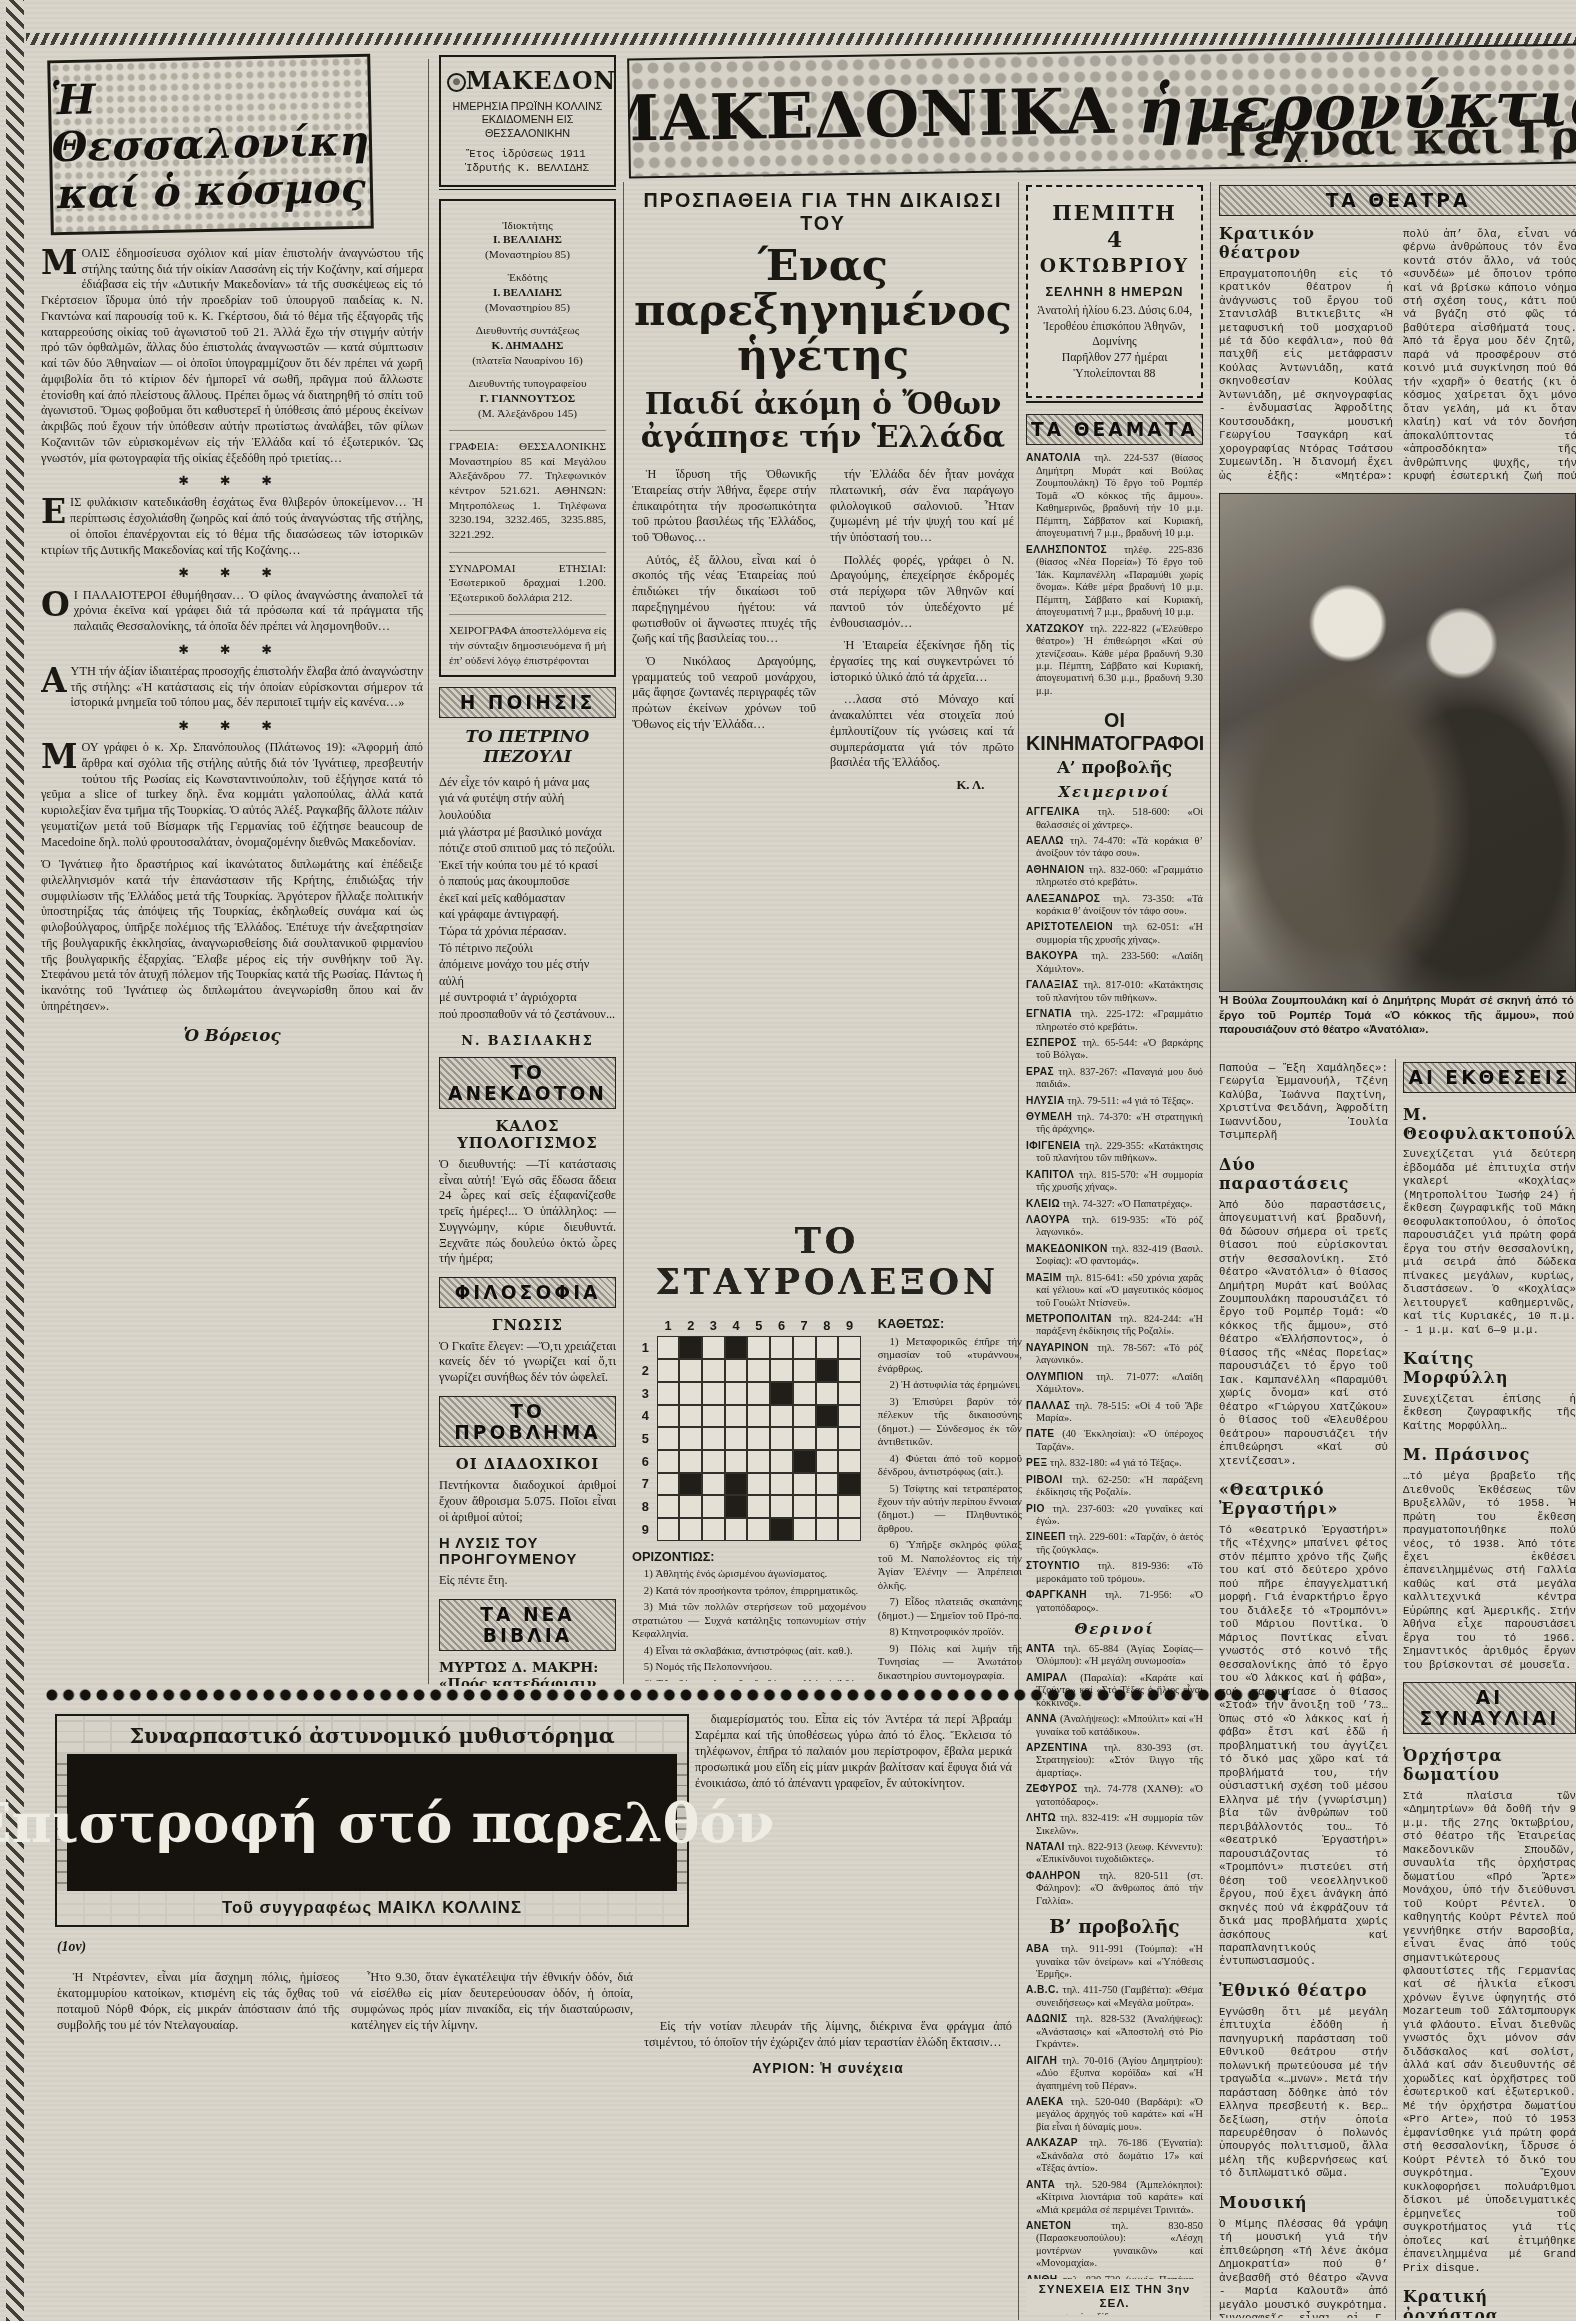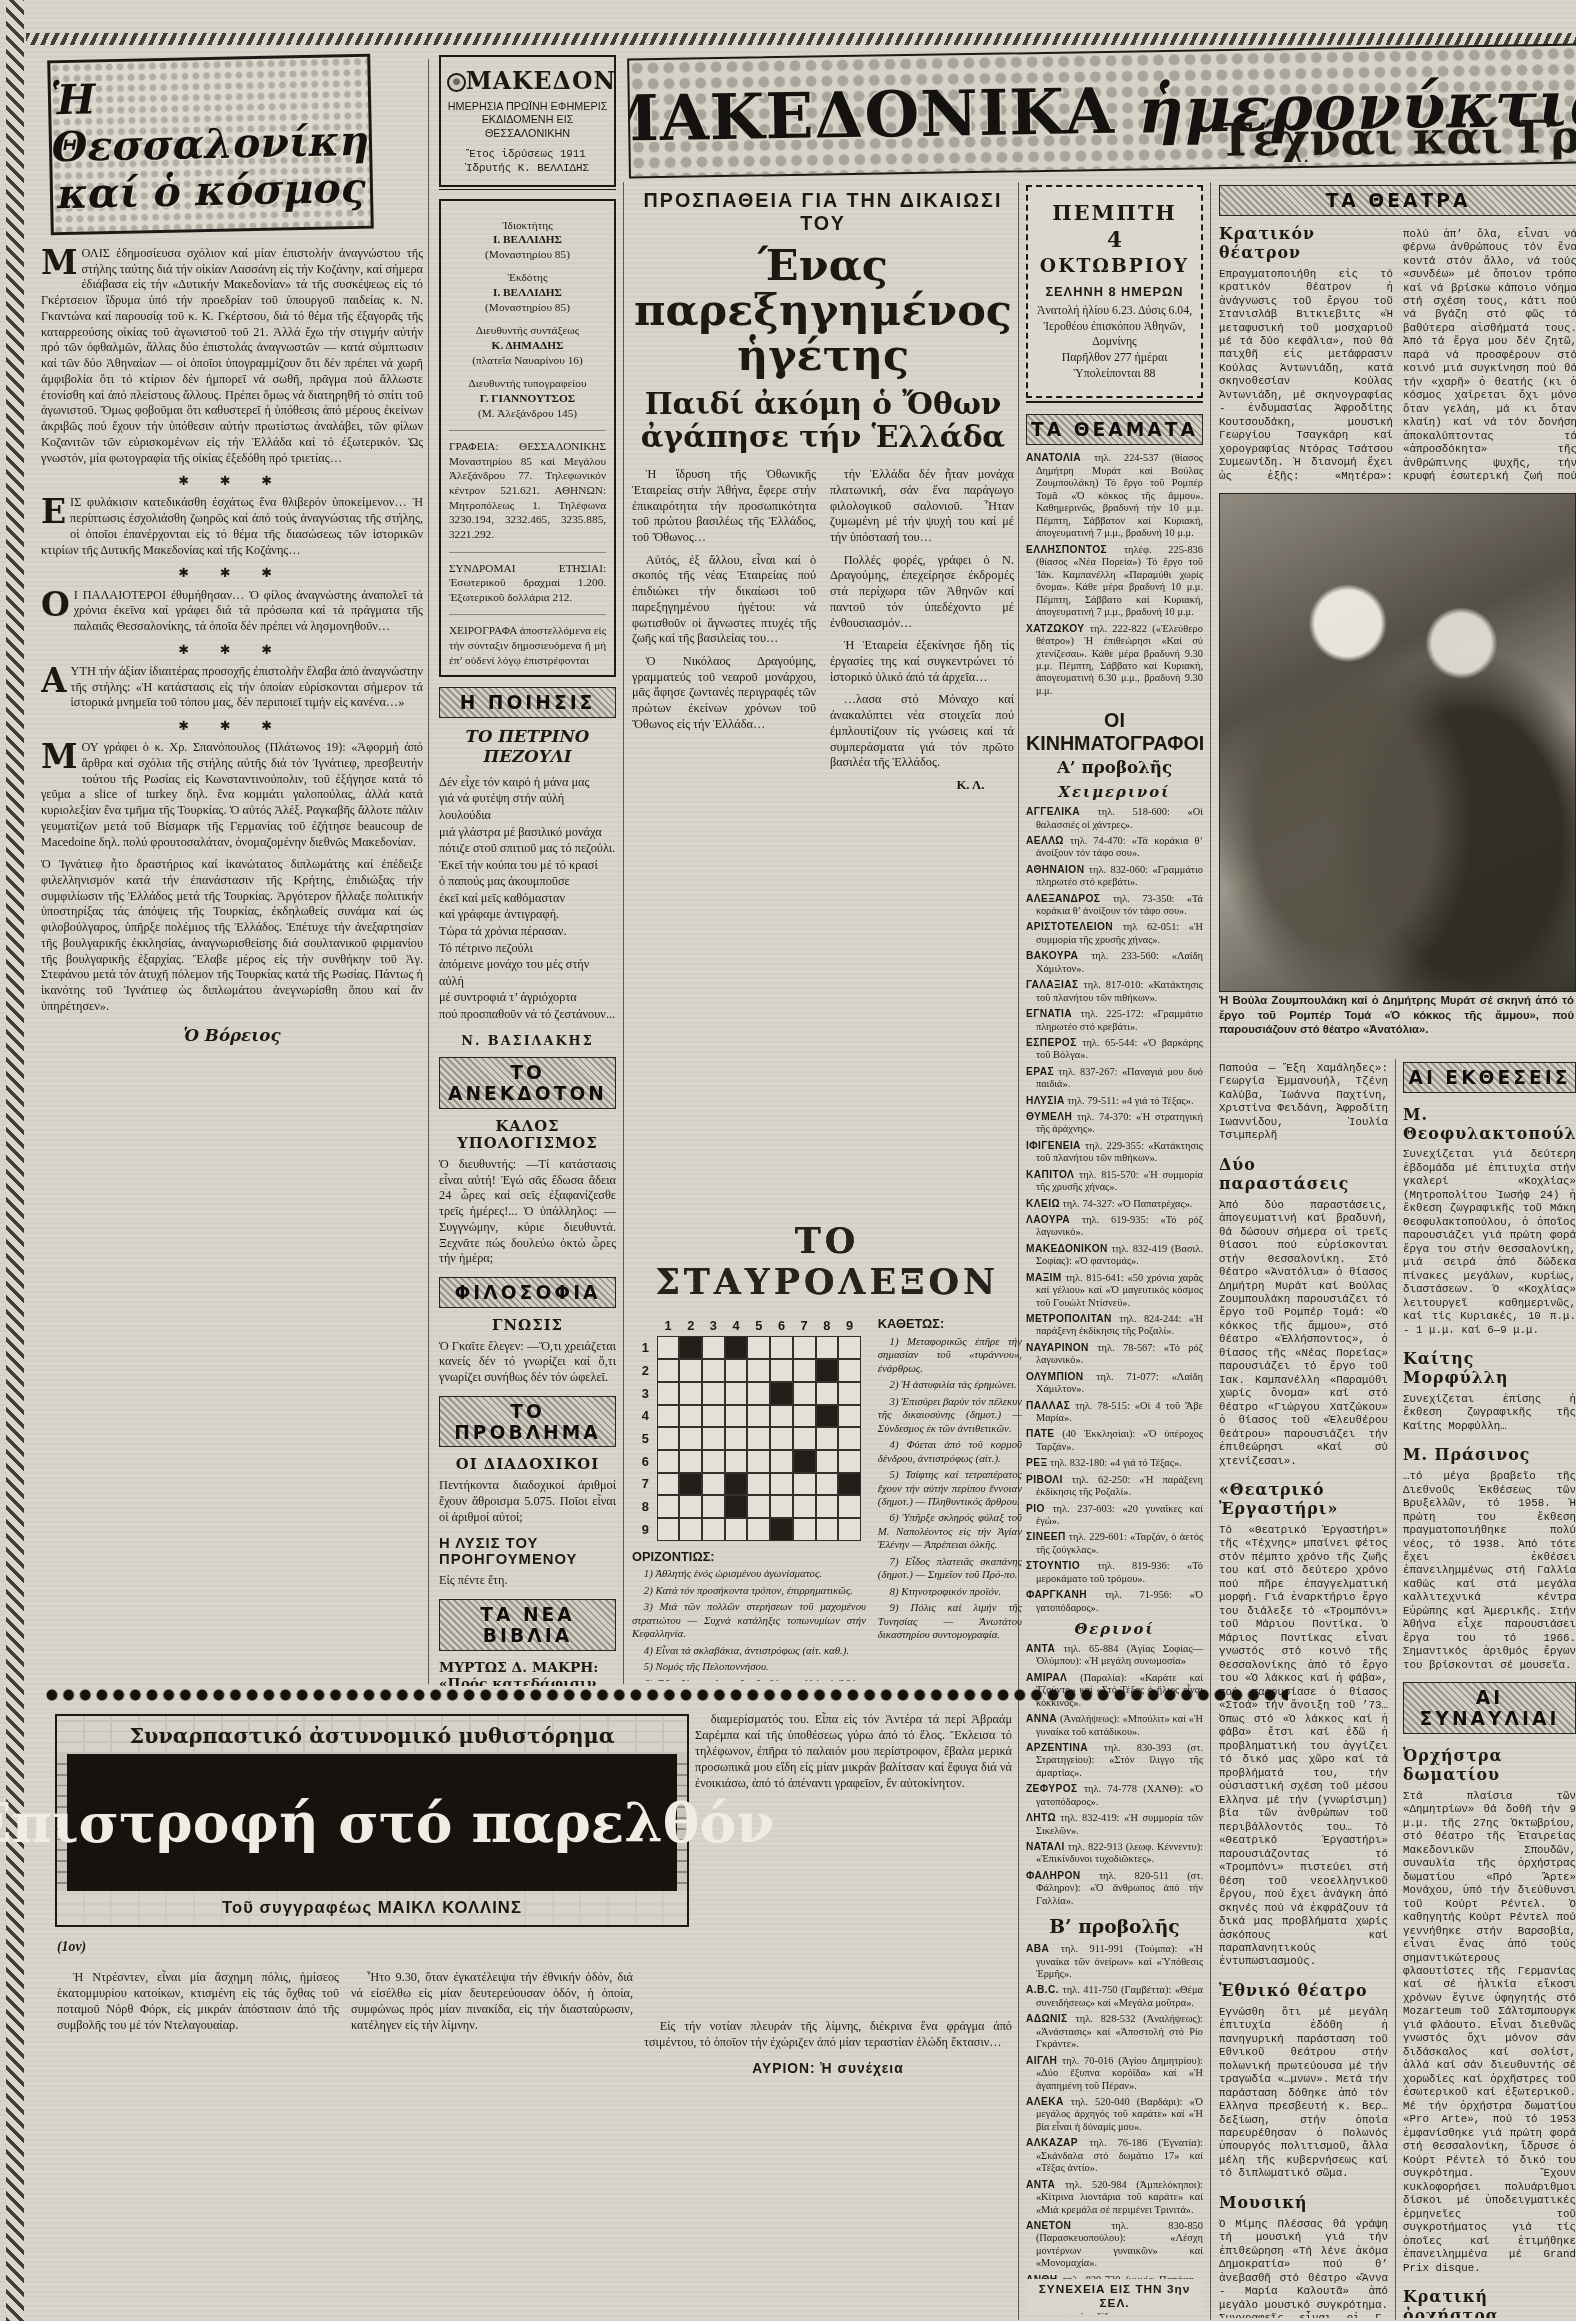--- a/index.html
+++ b/index.html
@@ -33,21 +33,21 @@
   .entry b{font-family:"Liberation Sans",sans-serif;font-size:10.2px;letter-spacing:0.4px;}
   .cinehead{font:bold 19.7px "Liberation Sans",sans-serif;text-align:center;margin:11.8px 0 2px;}
   .cinesub{font:bold 16.7px "DejaVu Serif",serif;text-align:center;margin:2px 0 5.9px;}
   .cineseason{font:bold italic 14.8px "DejaVu Serif",serif;text-align:center;letter-spacing:2px;margin:5.9px 0;}
   
   .xw-wrap{display:grid;grid-template-columns:repeat(10,22.7px);grid-auto-rows:22.7px;margin:5.9px 0 7.9px 2px;}
   .xw-num{font:bold 12.8px "Liberation Sans",sans-serif;display:flex;align-items:center;justify-content:center;}
   .xw-c{border:1px solid #33302b;background:#e4e0d6;}
   .xw-b{background:#211e1a;}
   .clues{font-size:10.8px;line-height:1.25;text-align:justify;}
-  .clues div{margin-bottom:3px;text-indent:11.8px;font-style:italic;}
+  .clues div{margin-bottom:3px;text-indent:11.8px;}
   .clueshead{font:bold 12.8px "Liberation Sans",sans-serif;margin:7.9px 0 3.9px;}
   
   .mini-mast{border:2px solid #1b1914;outline:1px solid #1b1914;outline-offset:2px;
     text-align:center;padding:9.9px 5.9px;}
   .mini-title{font:bold 23.6px "DejaVu Serif",serif;letter-spacing:1px;white-space:nowrap;}
   .medal{display:inline-block;width:14.8px;height:14.8px;border:2px solid #1b1914;border-radius:50%;
     background:radial-gradient(circle at 50% 45%,#6e695f 3px,#cfcbc1 3.9px);vertical-align:middle;}
   .pub-box{border:2px solid #1b1914;padding:7.9px 7.9px;margin-top:11.8px;font-size:11.3px;line-height:1.3;text-align:center;}
   .pub-box .role{margin-top:8.9px;}
   .pub-box .para{text-align:justify;margin-top:9.9px;border-top:1px solid #8a857a;padding-top:7.9px;}
@@ -156,21 +156,21 @@
 
         <p class="apara" style="text-indent:0"><span>Ὁ Ἰγνάτιεφ ἦτο δραστήριος καί ἱκανώτατος διπλωμάτης καί ἐπέδειξε φιλελληνισμόν κατά τήν ἐπανάστασιν τῆς Κρήτης, ἐπιδιώξας τήν συμφιλίωσιν τῆς Ἑλλάδος μετά τῆς Τουρκίας. Ἀργότερον ἤλλαξε πολιτικήν ὑποστηρίξας τάς ἀπόψεις τῆς Τουρκίας, ἐκδηλωθείς συνάμα καί ὡς φιλοβούλγαρος, ὑπῆρξε πολέμιος τῆς Ἑλλάδος. Ἐπέτυχε τήν ἀνεξαρτησίαν τῆς βουλγαρικῆς ἐκκλησίας, ἀναγνωρισθείσης διά σουλτανικοῦ φιρμανίου τῆς βουλγαρικῆς ἐξαρχίας. Ἔλαβε μέρος εἰς τήν συνθήκην τοῦ Ἁγ. Στεφάνου μετά τόν ἀτυχῆ πόλεμον τῆς Τουρκίας κατά τῆς Ρωσίας. Πάντως ἡ ἱκανότης τοῦ Ἰγνάτιεφ ὡς διπλωμάτου ἀνεγνωρίσθη ὅπου καί ἄν ὑπηρέτησεν».</span></p>
       </div>
       </div>
     <div class="sig">Ὁ Βόρειος</div>
   </div>
 
   <div style="position:absolute;left:439px;top:55px;width:177px;height:1631px;overflow:hidden">
     <div class="mini-mast">
       <div class="mini-title"><span class="medal"></span><span>ΜΑΚΕΔΟΝΙΑ</span></div>
-      <div class="small" style="font-family:'Liberation Sans',sans-serif;margin-top:4.9px">ΗΜΕΡΗΣΙΑ ΠΡΩΪΝΗ ΕΦΗΜΕΡΙΣ</div>
+      <div class="small" style="font-family:'Liberation Sans',sans-serif;margin-top:4.9px">ΗΜΕΡΗΣΙΑ ΠΡΩΪΝΗ ΚΟΛΛΙΝΣ</div>
       <div class="small" style="font-family:'Liberation Sans',sans-serif">ΕΚΔΙΔΟΜΕΝΗ ΕΙΣ ΘΕΣΣΑΛΟΝΙΚΗΝ</div>
       <div class="small" style="margin-top:7.9px">Ἔτος ἱδρύσεως 1911</div>
       <div class="small">Ἱδρυτής Κ. ΒΕΛΛΙΔΗΣ</div>
     </div>
 
     <div class="pub-box">
       <div>
 
       <div class="role">
           <div>Ἰδιοκτήτης</div>

